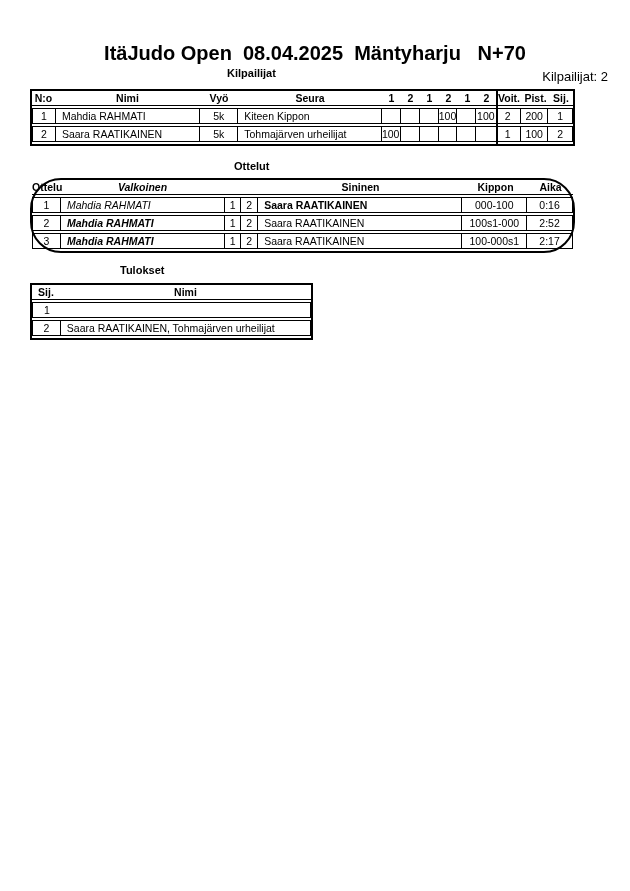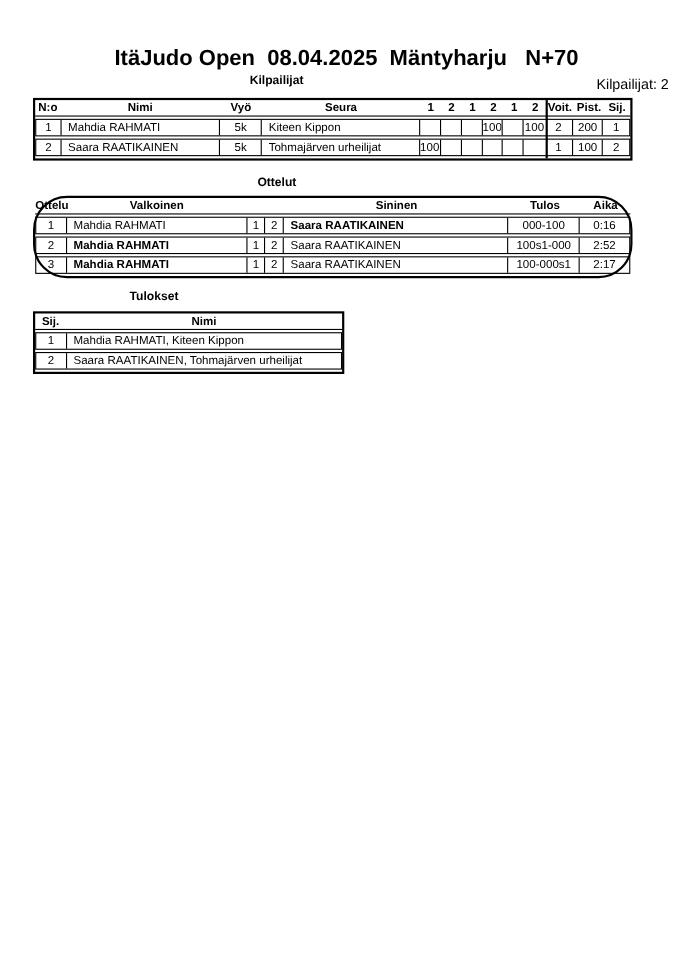--- a/index.html
+++ b/index.html
@@ -26,21 +26,21 @@
     white-space: pre;
   }
   .sec-heading {
     position: absolute;
     font-size: 11px;
     font-weight: bold;
     white-space: pre;
   }
   #h-kilpailijat { top: 67px; left: 227px; }
   #h-ottelut    { top: 160px; left: 234px; width: 70px; }
-  #h-tulokset   { top: 264px; left: 105px; width: 70px; text-align: center; }
+  #h-tulokset   { top: 264px; left: 120px; width: 70px; }
   .count {
     position: absolute;
     top: 69px;
     right: 22px;
     font-size: 13px;
   }
 
   
   .tbl {
     position: absolute;
@@ -88,21 +88,21 @@
   .w-nimi { width: 145px; }
   .w-vyo  { width: 38px; }
   .w-seura{ width: 144px; }
   .w-s    { width: 19px; }
   .w-voit { width: 26px; }
   .w-pist { width: 27px; }
   .w-sij  { width: 24px; }
 
   
   .w-ott  { width: 28px; }
-  .w-valk { width: 165px; }
+  .w-valk { width: 165px; font-style: italic; }
   .w-c1   { width: 16px; }
   .w-c2   { width: 17px; }
   .w-sin  { width: 205px; }
   .w-tul  { width: 65px; }
   .w-aika { width: 45px; }
 
   
   .w3-sij  { width: 28px; }
   .w3-nimi { width: 251px; }
 
@@ -179,21 +179,21 @@
 
   <div class="sec-heading" id="h-ottelut">Ottelut</div>
 
   <div class="tbl" id="t2">
     <div class="thead">
       <div class="w-ott">Ottelu</div>
       <div class="w-valk">Valkoinen</div>
       <div class="w-c1"></div>
       <div class="w-c2"></div>
       <div class="w-sin">Sininen</div>
-      <div class="w-tul">Tulos</div>
+      <div class="w-tul">Kippon</div>
       <div class="w-aika">Aika</div>
     </div>
 
     <div class="trow">
       <div class="w-ott">1</div>
       <div class="w-valk lft">Mahdia RAHMATI</div>
       <div class="w-c1">1</div>
       <div class="w-c2">2</div>
       <div class="w-sin lft b">Saara RAATIKAINEN</div>
       <div class="w-tul">000-100</div>
@@ -223,21 +223,20 @@
 
   <div class="sec-heading" id="h-tulokset">Tulokset</div>
 
   <div class="tbl" id="t3">
     <div class="thead">
       <div class="w3-sij">Sij.</div>
       <div class="w3-nimi">Nimi</div>
     </div>
     <div class="trow">
       <div class="w3-sij">1</div>
-      <div class="w3-nimi lft">Mahdia RAHMATI, Kiteen Kippon</div>
     </div>
     <div class="trow">
       <div class="w3-sij">2</div>
       <div class="w3-nimi lft">Saara RAATIKAINEN, Tohmajärven urheilijat</div>
     </div>
   </div>
 
 </div>
 
 </body></html>

